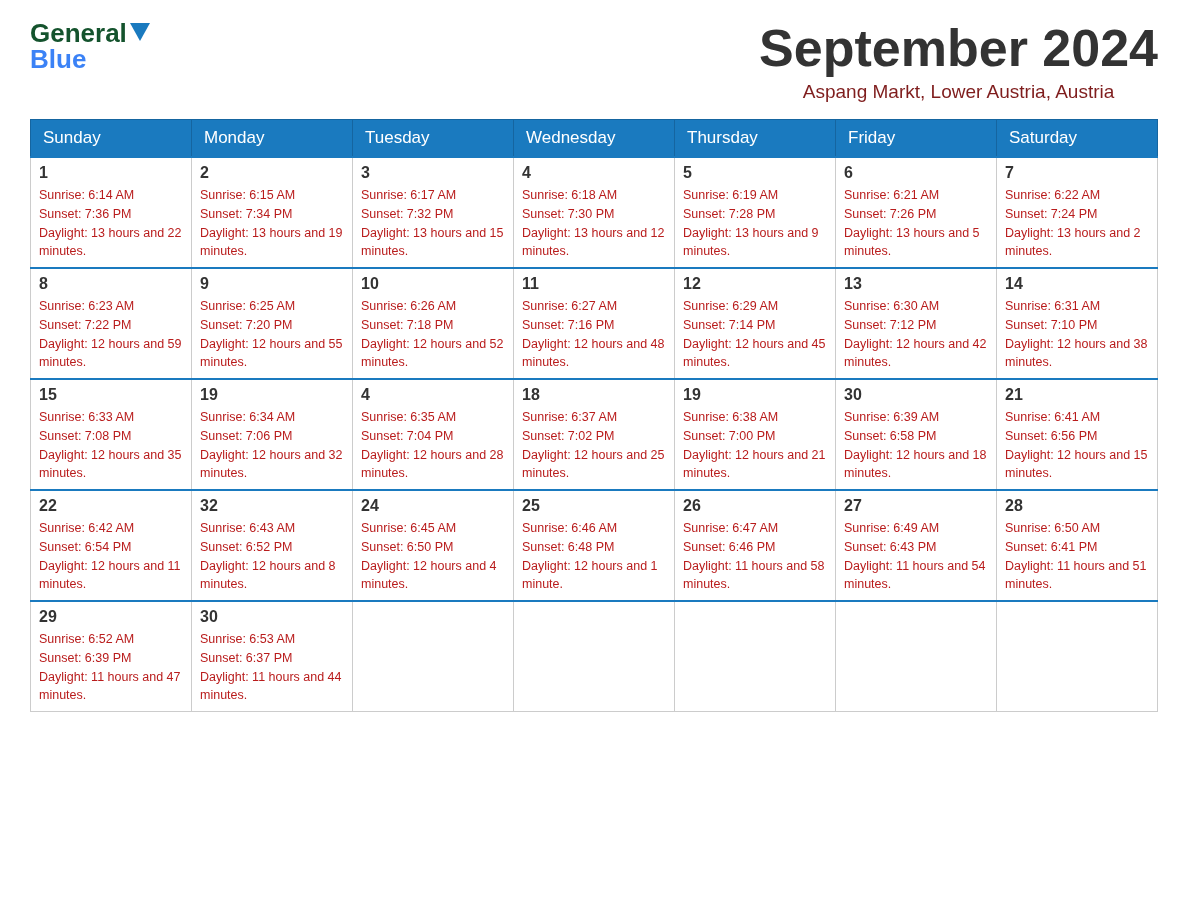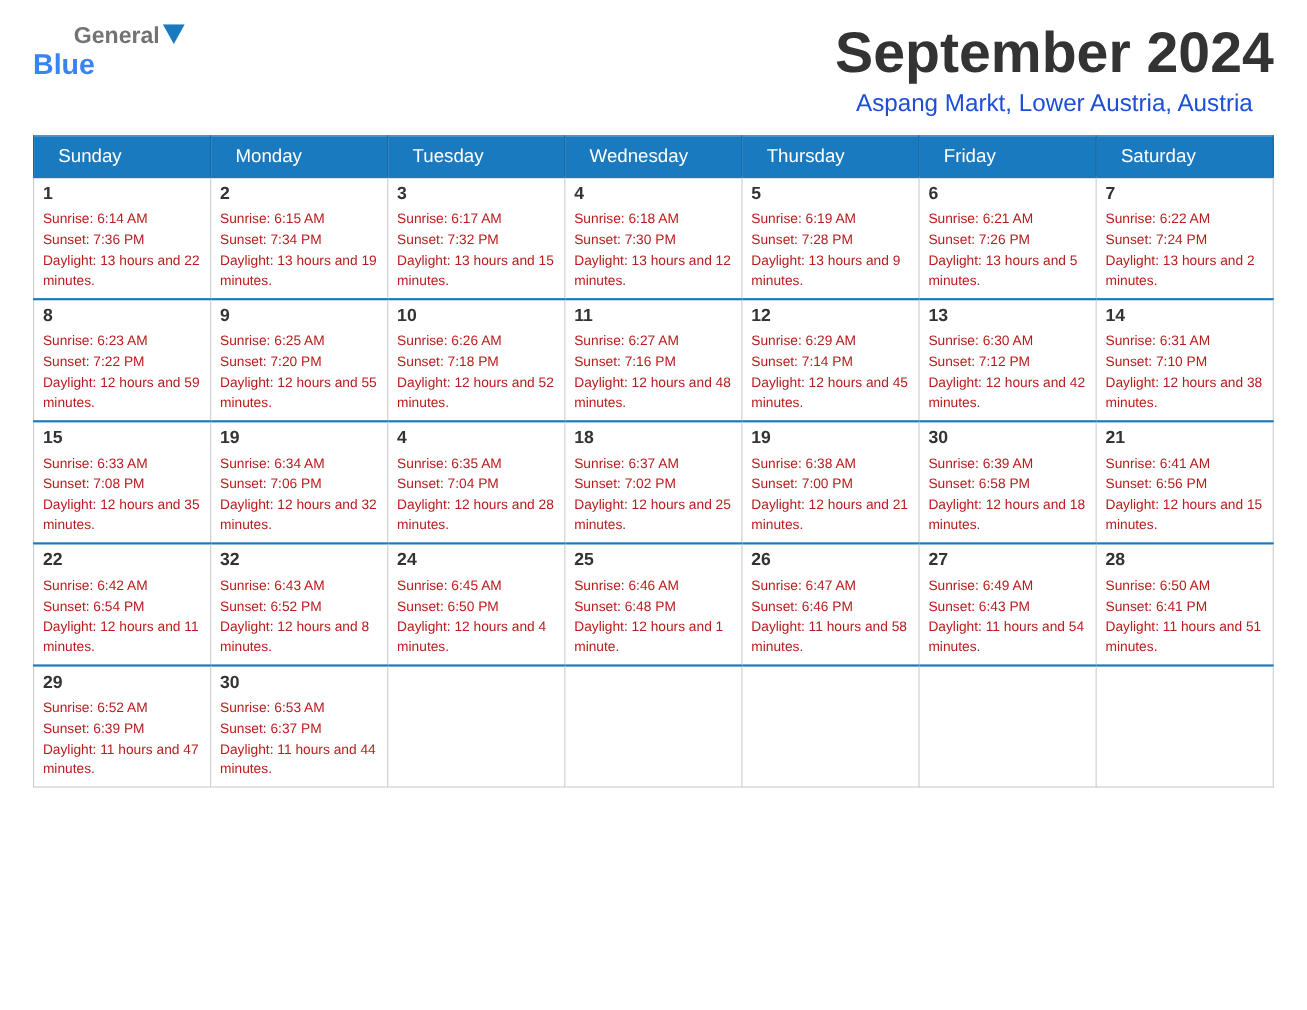--- a/index.html
+++ b/index.html
@@ -16,25 +16,24 @@
       justify-content: space-between;
       align-items: flex-start;
       margin-bottom: 16px;
     }
     .logo {
       display: flex;
       flex-direction: column;
       align-items: flex-start;
     }
     .logo-general {
-      font-size: 21px;
-      font-weight: bold;
-      color: #737373;
+      font-size: 26px;
+      font-weight: bold;
+      color: #14532d;
       line-height: 1;
-      margin-left: 37px;
     }
     .logo-blue {
       font-size: 26px;
       font-weight: bold;
       color: #3b82f6;
       line-height: 1;
     }
     .logo-top-row {
       display: flex;
       align-items: center;
@@ -42,35 +41,35 @@
     .title-area {
       text-align: center;
     }
     .month-title {
       font-size: 52px;
       font-weight: bold;
       color: #333;
       line-height: 1.1;
     }
     .location-title {
-      font-size: 22px;
-      color: #1d4ed8;
+      font-size: 19px;
+      color: #7f1d1d;
       margin-top: 4px;
     }
     .calendar-table {
       width: 100%;
       border-collapse: collapse;
       border: 1px solid #aaa;
     }
     .calendar-table th {
       background-color: #1a7abf;
       color: #fff;
       font-size: 17px;
       font-weight: normal;
-      padding: 8px 22px;
+      padding: 8px 12px;
       text-align: left;
       border: 1px solid #1565a0;
     }
     .calendar-table td {
       vertical-align: top;
       padding: 6px 8px;
       border: 1px solid #ccc;
       width: calc(100% / 7);
       min-height: 100px;
     }

